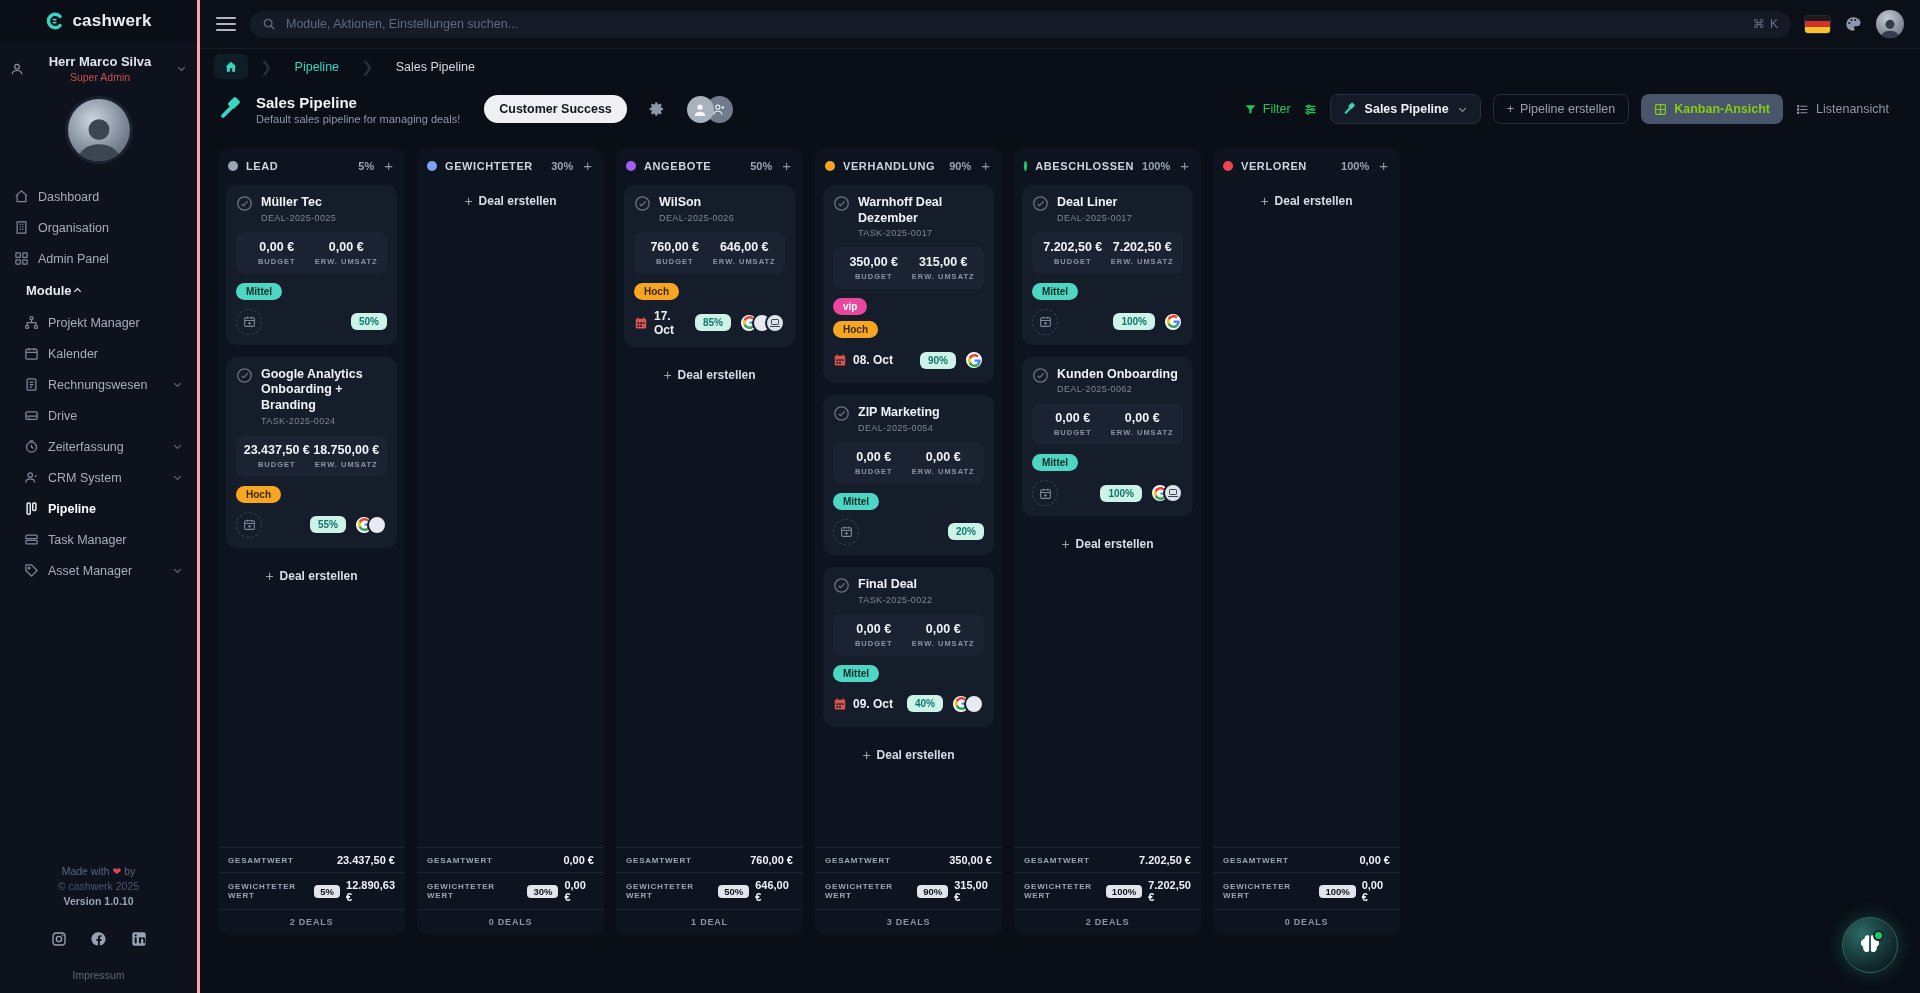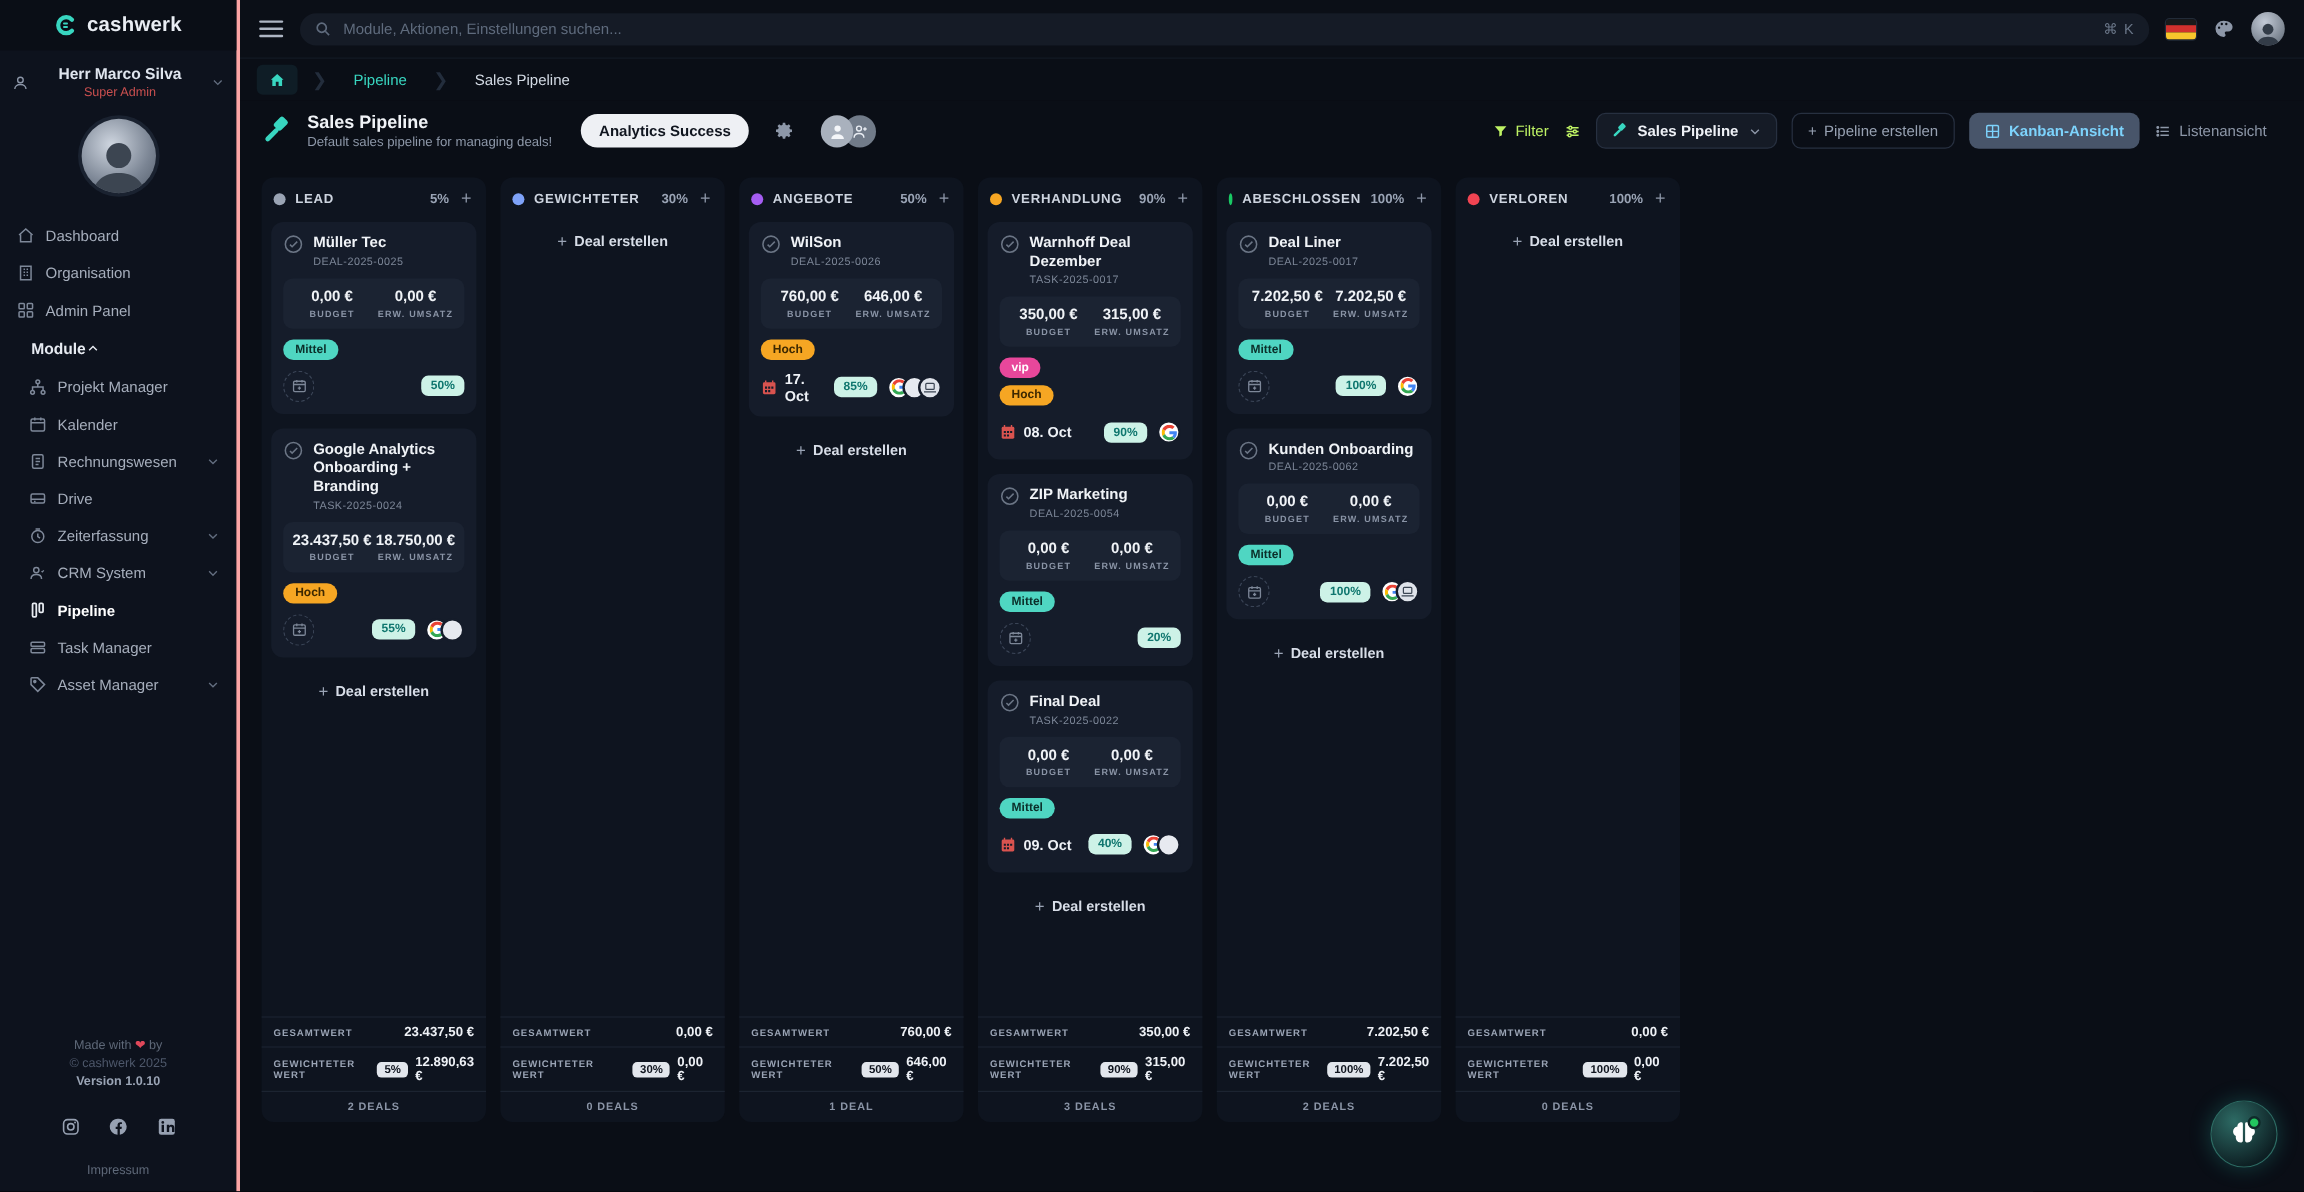--- a/index.html
+++ b/index.html
@@ -58,27 +58,27 @@
   .hammer-wrap{color:#38d6c0;}
   .ph-titles .t{color:#f0f3f7;font-size:15px;font-weight:bold;}
   .ph-titles .s{color:#8d97a8;font-size:11px;margin-top:2px;}
   .team-pill{background:#eef0f4;color:#10151f;font-size:12.5px;font-weight:bold;padding:7px 15px;border-radius:999px;margin-left:12px;cursor:pointer;}
   .gear{color:#8d97a8;font-size:17px;margin-left:10px;cursor:pointer;}
   .havatars{display:flex;margin-left:10px;}
   .havatar{width:27px;height:27px;border-radius:50%;display:flex;align-items:center;justify-content:center;cursor:pointer;}
   .havatar.a1{background:#a9b1bd;color:#f2f4f7;z-index:1;}
   .havatar.a2{background:#717b89;color:#e8ecf2;margin-left:-8px;}
   .ph-right{margin-left:auto;display:flex;align-items:center;gap:12px;}
-  .filter-btn,.sliders-btn{display:flex;align-items:center;gap:6px;color:#bef264;font-size:12.5px;cursor:pointer;}
+  .filter-btn,.sliders-btn{display:flex;align-items:center;gap:6px;color:#22c55e;font-size:12.5px;cursor:pointer;}
   .select{display:flex;align-items:center;gap:8px;background:#151b26;border:1px solid #273040;border-radius:8px;padding:7px 12px;color:#eef1f6;font-size:12.5px;font-weight:bold;min-width:150px;cursor:pointer;}
   .select .chev{margin-left:auto;color:#8d97a8;font-size:10px;}
   .btn-outline{display:flex;align-items:center;gap:6px;border:1px solid #273040;border-radius:8px;padding:7px 13px;color:#97a1b2;font-size:12.5px;cursor:pointer;}
   .viewtoggle{display:flex;align-items:center;}
   .btn-view{display:flex;align-items:center;gap:7px;padding:8px 13px;border-radius:8px;font-size:12.5px;cursor:pointer;}
-  .btn-view.active{background:#48556a;color:#7dd3fc;font-weight:bold;}
+  .btn-view.active{background:#48556a;color:#84cc16;font-weight:bold;}
   .btn-view.inactive{color:#8d97a8;}
 
   
   .board{flex:1;display:flex;gap:12px;padding:8px 18px 58px;background:#0a0e16;min-height:0;}
   .column{width:187px;background:#0e141f;border-radius:10px;display:flex;flex-direction:column;min-height:0;}
   .col-head{display:flex;align-items:center;gap:8px;padding:10px 10px 8px;}
   .dot{width:10px;height:10px;border-radius:50%;}
   .col-name{color:#cdd4df;font-size:11px;font-weight:bold;letter-spacing:.6px;}
   .col-pct{margin-left:auto;color:#9aa4b5;font-size:11px;font-weight:bold;}
   .col-add{color:#8d97a8;font-size:15px;cursor:pointer;line-height:1;padding:0 2px;}
@@ -392,21 +392,21 @@
       <span class="icon hammer-wrap">
         <svg width="26" height="26" viewBox="0 0 24 24" fill="currentColor">
             <rect x="11" y="1.5" width="7.5" height="10" rx="1.8" transform="rotate(45 14.75 6.5)"></rect>
             <rect x="1.5" y="13.2" width="13" height="3.6" rx="1.8" transform="rotate(-45 8 15)"></rect>
           </svg>
       </span>
       <div class="ph-titles">
         <div class="t">Sales Pipeline</div>
         <div class="s">Default sales pipeline for managing deals!</div>
       </div>
-      <span class="team-pill">Analytics Success</span>
+      <span class="team-pill">Customer Success</span>
       <span class="icon gear">
         <svg width="16" height="16" viewBox="0 0 24 24" fill="currentColor">
             <path d="M12 8.5A3.5 3.5 0 1 0 12 15.5 3.5 3.5 0 0 0 12 8.5zm9 5v-3l-2.6-.5a6.7 6.7 0 0 0-.8-1.9l1.5-2.2-2.1-2.1-2.2 1.5c-.6-.35-1.2-.6-1.9-.8L12.5 2h-3l-.4 2.6c-.7.2-1.3.45-1.9.8L5 3.9 2.9 6l1.5 2.2c-.35.6-.6 1.2-.8 1.9L1 10.5v3l2.6.4c.2.7.45 1.3.8 1.9L2.9 18 5 20.1l2.2-1.5c.6.35 1.2.6 1.9.8l.4 2.6h3l.5-2.6c.7-.2 1.3-.45 1.9-.8l2.2 1.5 2.1-2.1-1.5-2.2c.35-.6.6-1.2.8-1.9z"></path>
           </svg>
       </span>
       <div class="havatars">
         <span class="havatar a1">
           <svg width="14" height="13" viewBox="0 0 24 22" fill="#f4f6f9">
               <circle cx="12" cy="7" r="4.5"></circle>
               <path d="M3 22c0-4.5 4-7 9-7s9 2.5 9 7z"></path>

